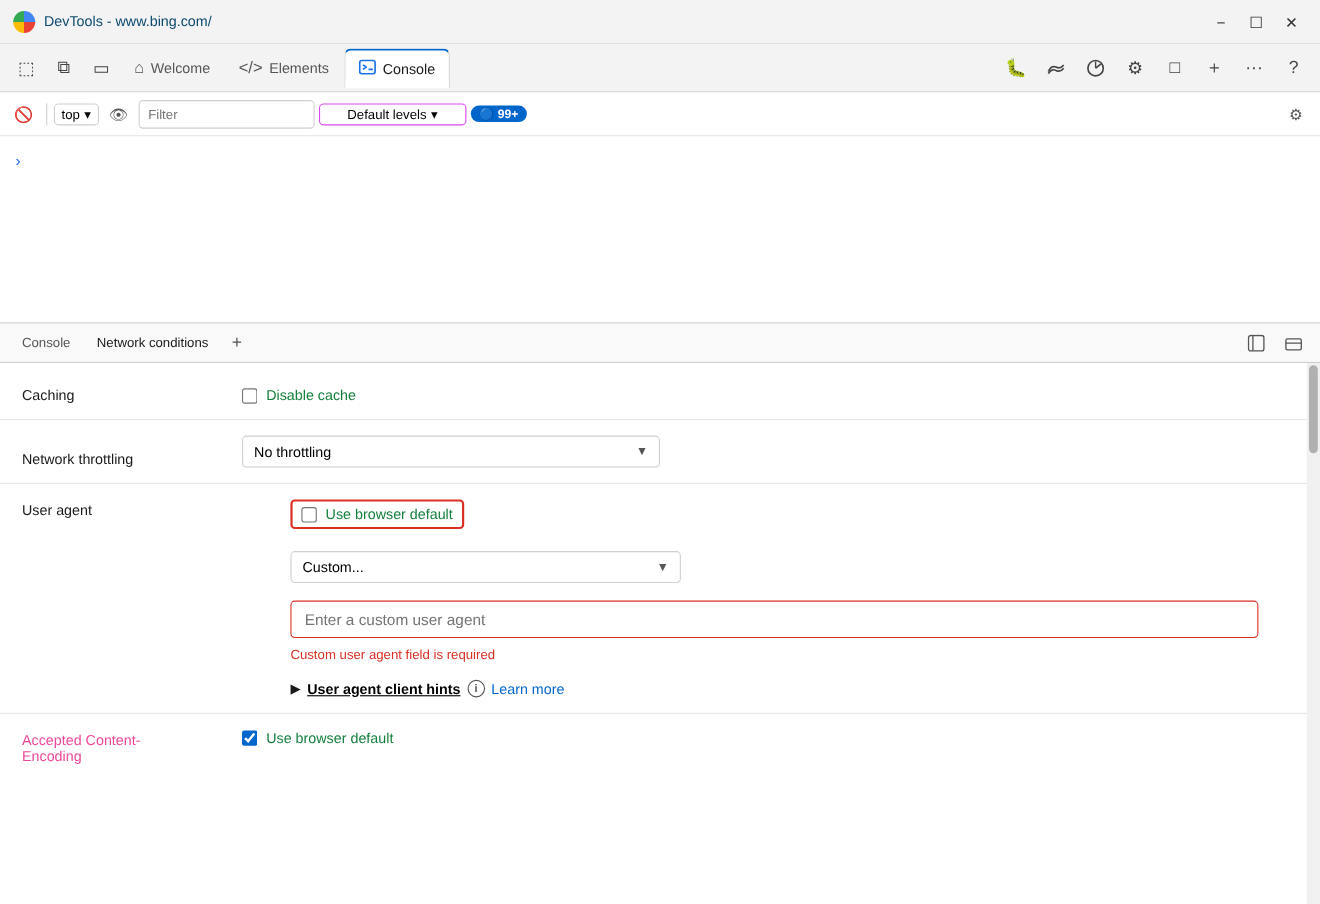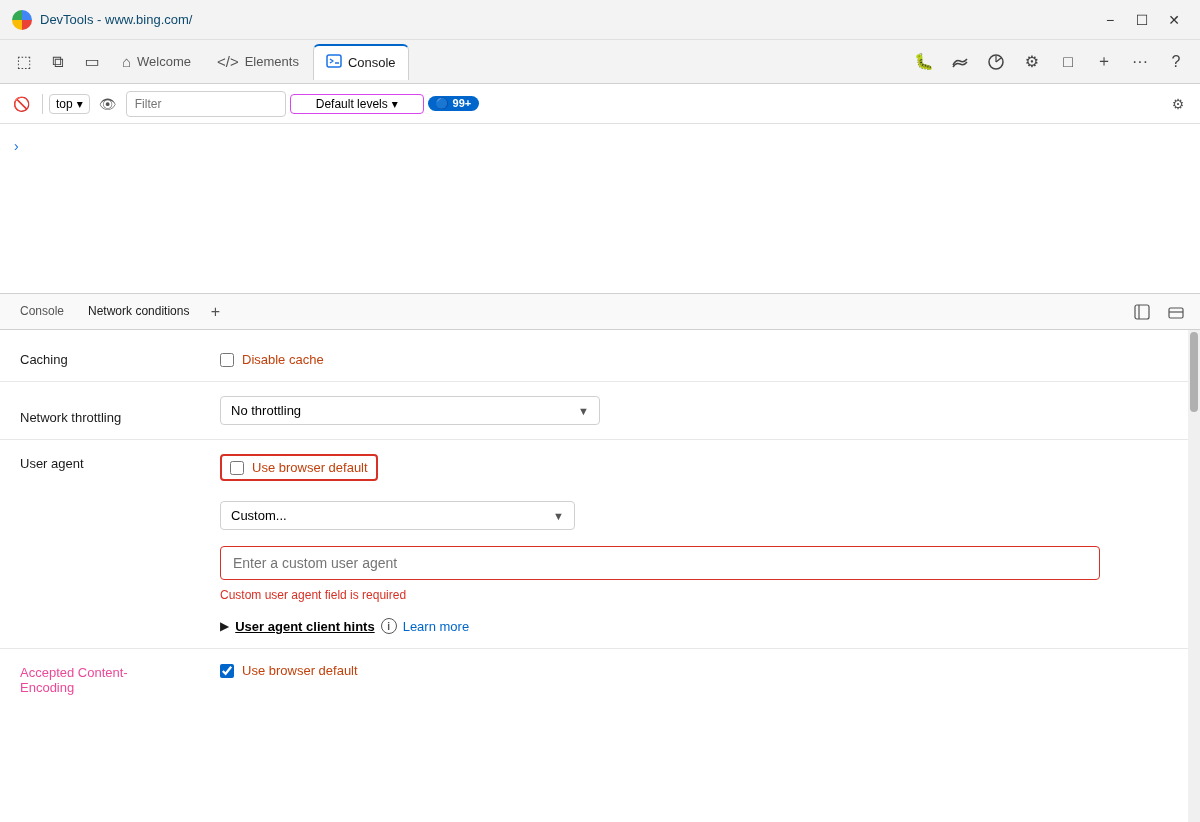--- a/index.html
+++ b/index.html
@@ -194,21 +194,21 @@
       display: flex;
       flex-direction: column;
       gap: 8px;
     }
     .checkbox-row {
       display: flex; align-items: center; gap: 8px;
     }
     .checkbox-row input[type="checkbox"] {
       width: 14px; height: 14px; cursor: pointer;
     }
-    .checkbox-label { font-size: 13px; color: #c2410c; }
+    .checkbox-label { font-size: 13px; color: #15803d; }
 
     
     .dropdown-select {
       display: flex;
       align-items: center;
       justify-content: space-between;
       width: 380px;
       border: 1px solid #d0d0d0;
       border-radius: 4px;
       padding: 6px 10px;
@@ -401,21 +401,21 @@
       <div class="settings-row">
         <div class="settings-label">Network throttling</div>
         <div class="settings-control">
           <div class="dropdown-select">
             <span>No throttling</span>
             <span class="dropdown-arrow">▼</span>
           </div>
         </div>
       </div>
 
-      <div class="settings-row" style="align-items: flex-start;">
+      <div class="settings-row" style="align-items: flex-start; gap: 44px;">
         <div class="settings-label">User agent</div>
         <div class="settings-control">
 
           <div style="margin-bottom: 8px;">
             <div class="user-agent-checkbox-wrapper">
               <input type="checkbox" id="user-agent-default" style="">
               <label class="checkbox-label" for="user-agent-default">Use browser default</label>
             </div>
           </div>
 

